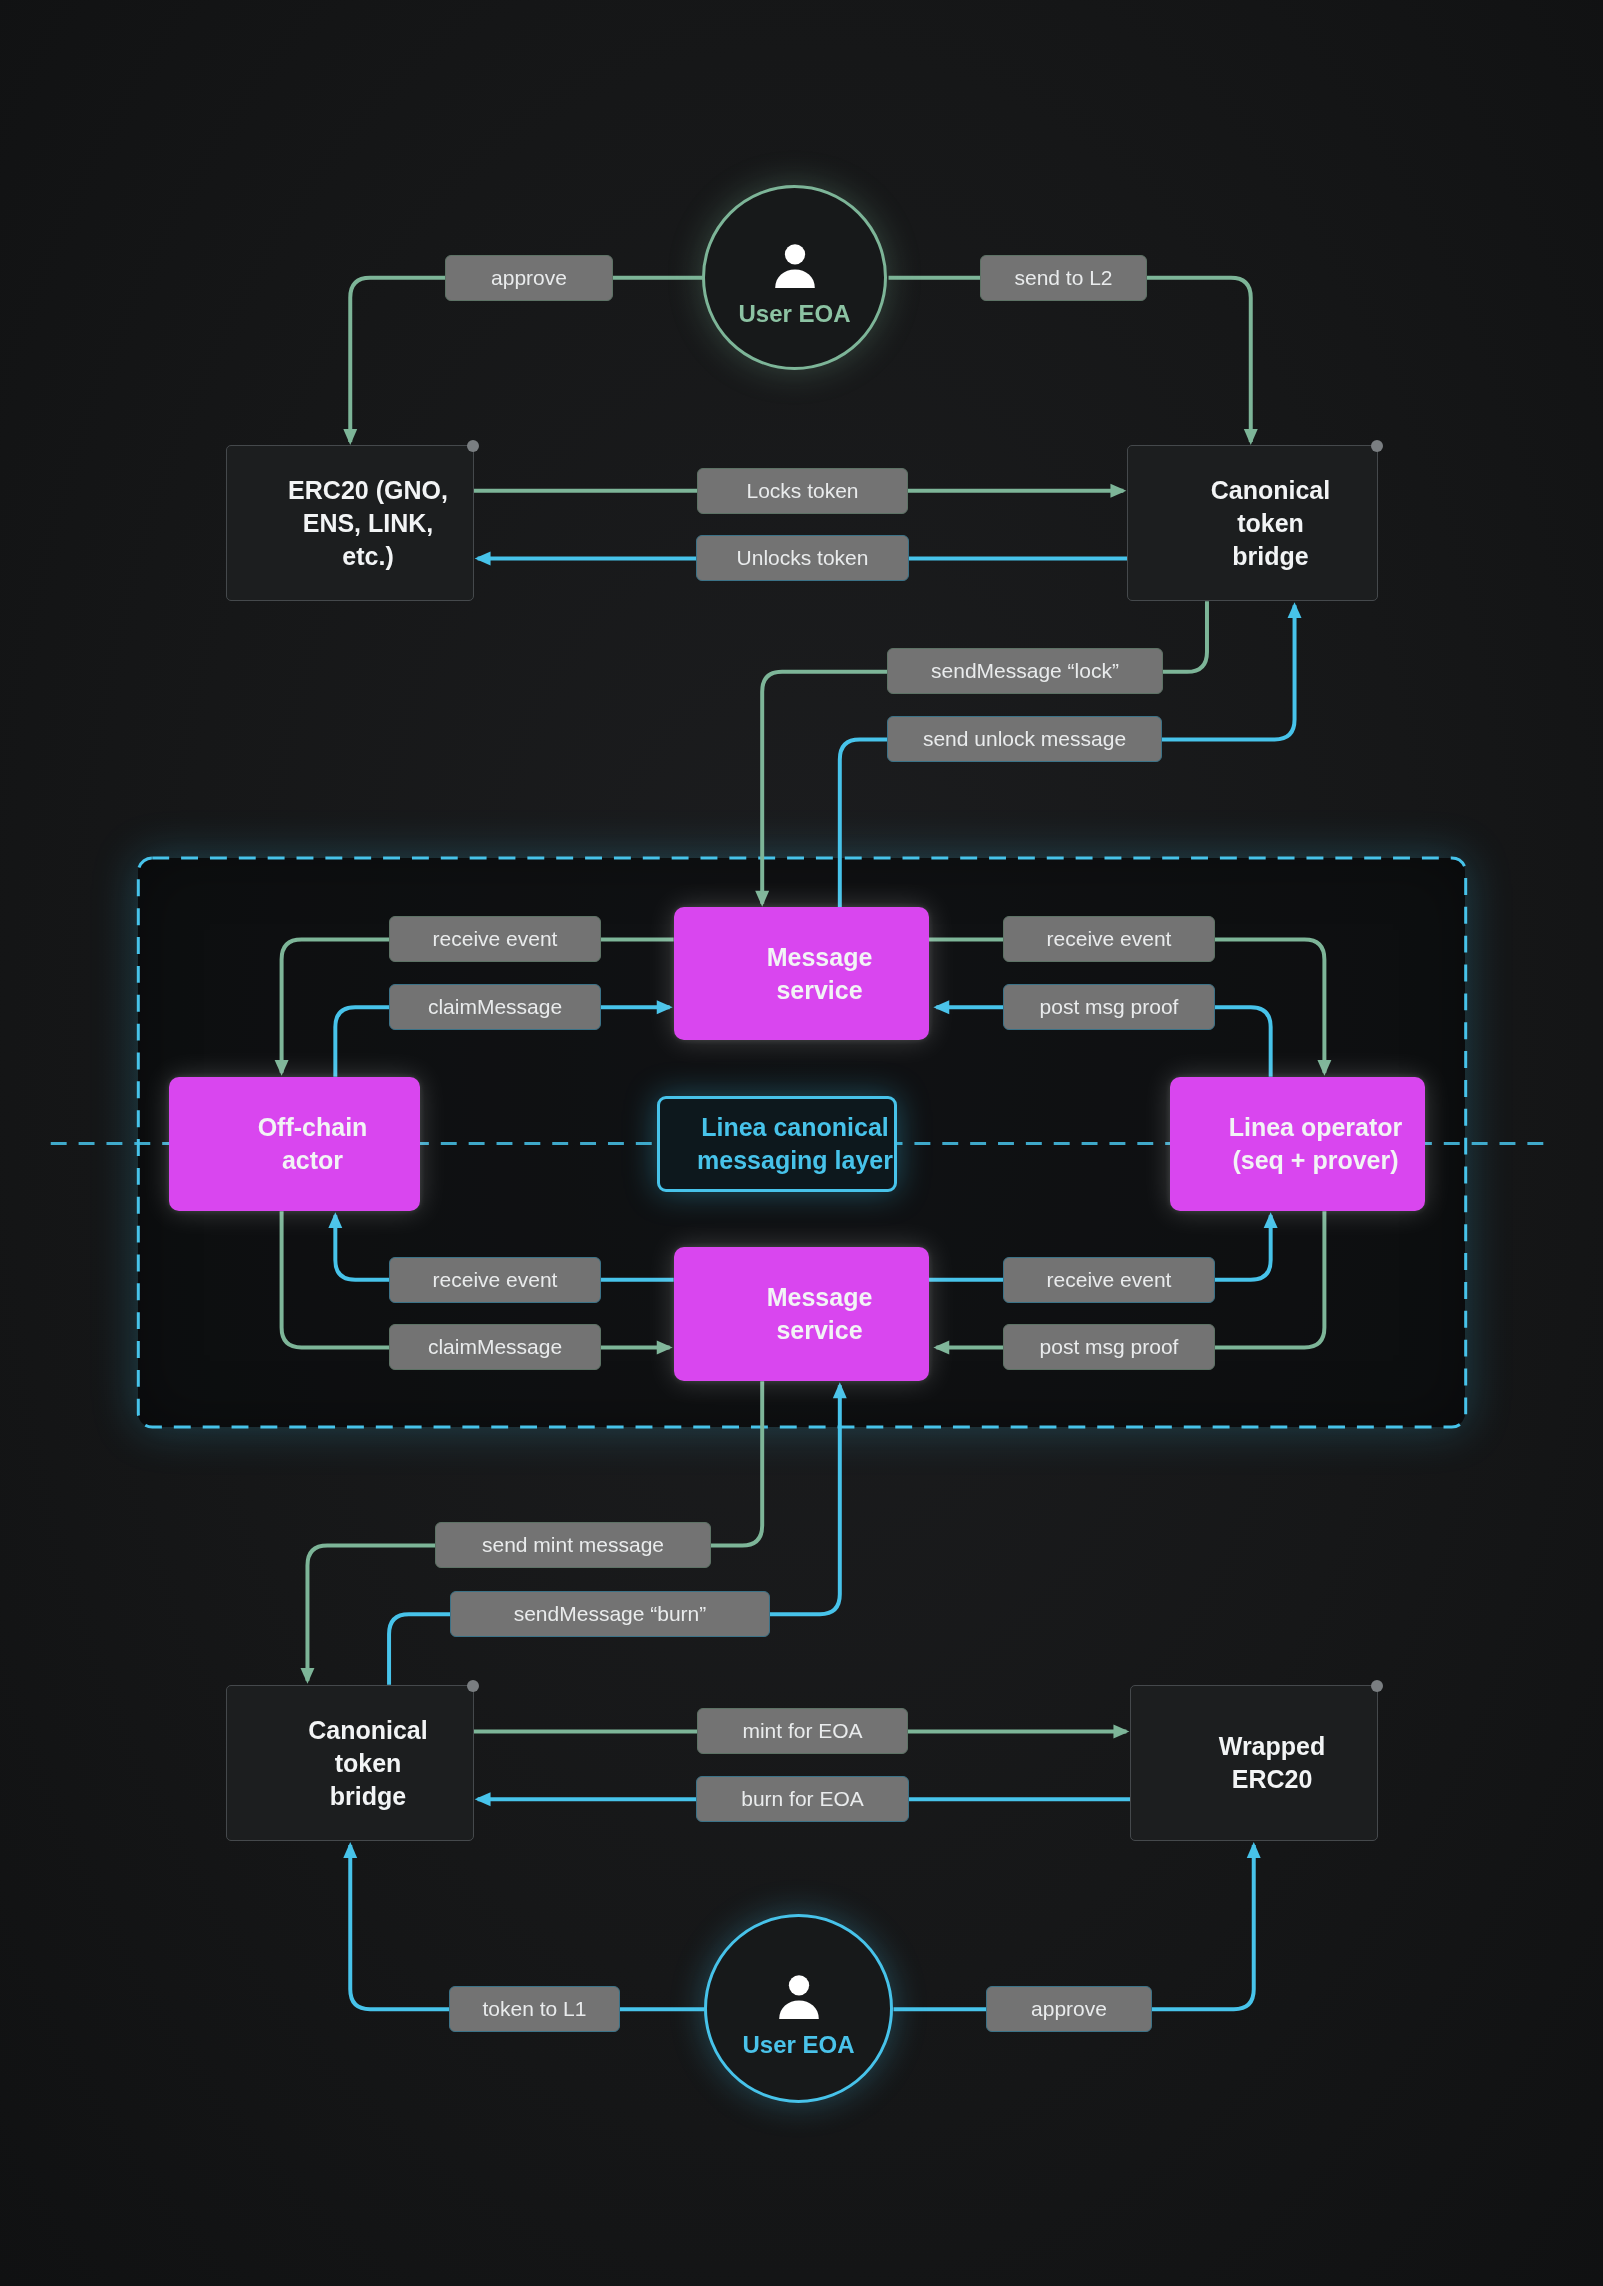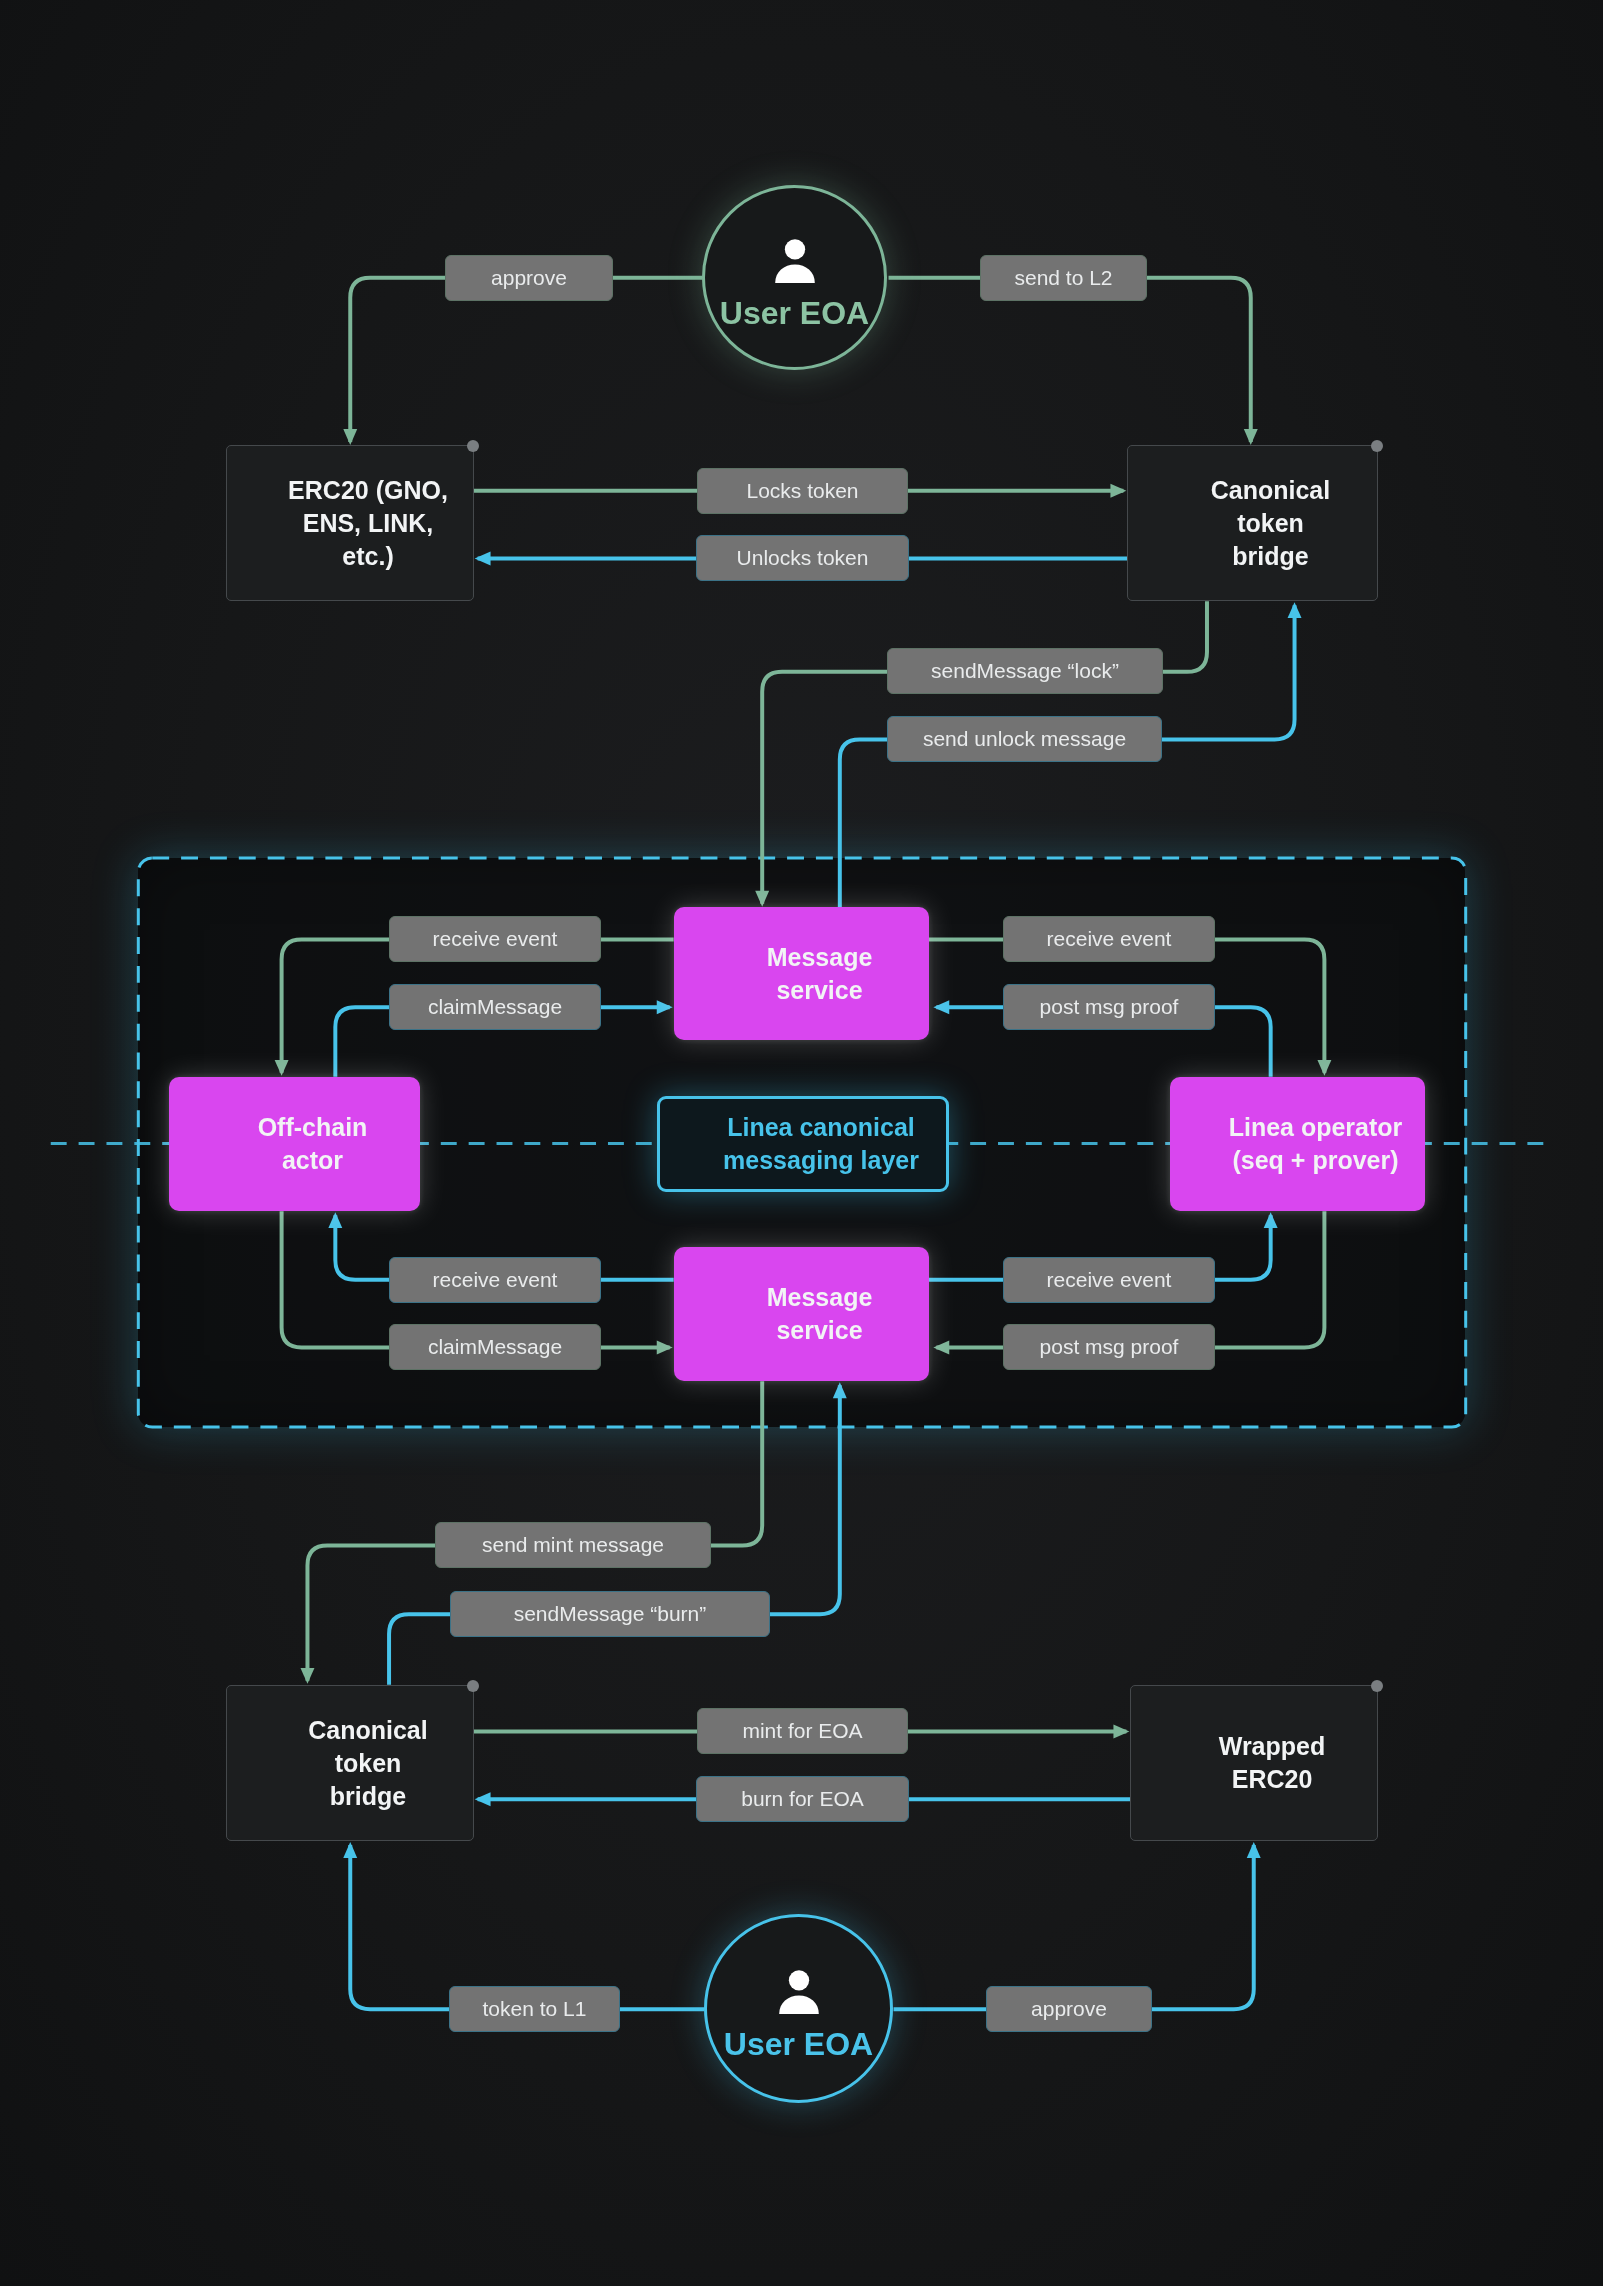--- a/index.html
+++ b/index.html
@@ -56,21 +56,21 @@
   .pill.c{border:1.5px solid #3b7287;}
 
   
   .eoa{
     position:absolute;border-radius:50%;background:#17191a;box-sizing:border-box;
     display:flex;flex-direction:column;align-items:center;justify-content:center;gap:6px;
   }
   .eoa.green{border:3px solid var(--green,#7db598);box-shadow:0 0 34px rgba(125,181,152,.30);}
   .eoa.cyan{border:3px solid var(--cyan,#47c3ea);box-shadow:0 0 34px rgba(71,195,234,.30);}
   .eoa svg.person{width:58px;height:58px;margin-top:8px;}
-  .eoa .eoa-label{font-size:32px;font-weight:bold;}
+  .eoa .eoa-label{font-size:24px;font-weight:bold;}
   .eoa.green .eoa-label{color:#8cc3a3;}
   .eoa.cyan .eoa-label{color:#4ac3ea;}
 </style>
 </head>
 <body>
 
 <div id="canvas">
 
   <div class="zone-bg" style="left:138px;top:858px;width:1327px;height:569px"></div>
 
@@ -128,21 +128,21 @@
   </div>
 
   <div class="node gray" style="left:674px;top:907px;width:255px;height:133px">
     <span class="nlabel" style="max-width:124px">Message service</span>
   </div>
 
   <div class="node gray" style="left:169px;top:1077px;width:251px;height:134px">
     <span class="nlabel" style="max-width:119px">Off-chain actor</span>
   </div>
 
-  <div class="node linea" style="left:657px;top:1096px;width:292px;height:96px">
+  <div class="node linea" style="left:657px;top:1096px;width:240px;height:96px">
     <span class="nlabel" style="max-width:199px">Linea canonical messaging layer</span>
   </div>
 
   <div class="node gray" style="left:1170px;top:1077px;width:255px;height:134px">
     <span class="nlabel" style="max-width:179px">Linea operator (seq + prover)</span>
   </div>
 
   <div class="node gray" style="left:674px;top:1247px;width:255px;height:134px">
     <span class="nlabel" style="max-width:124px">Message service</span>
   </div>

